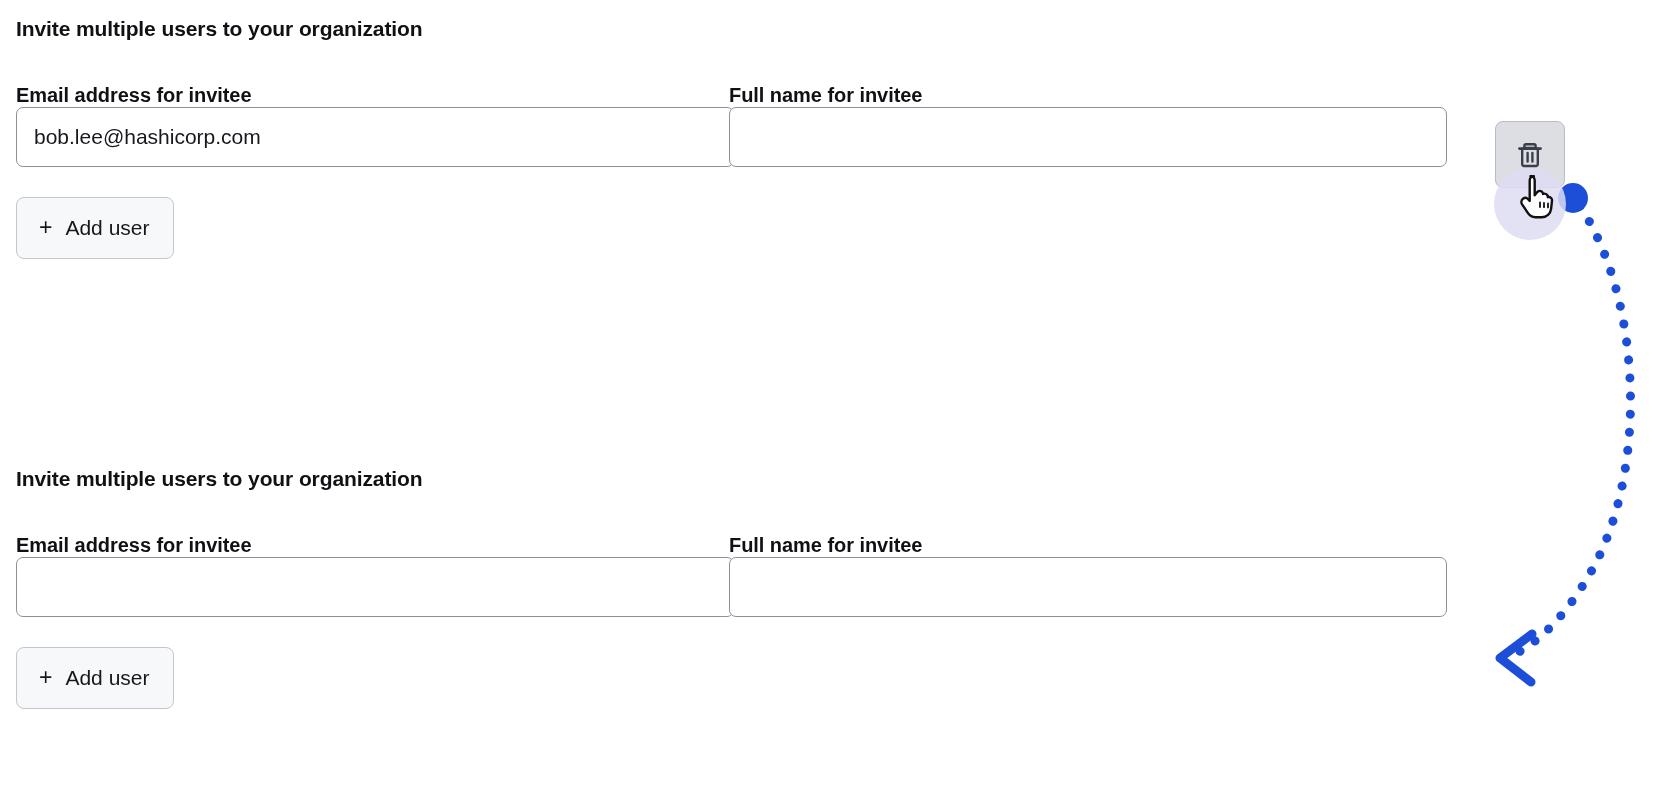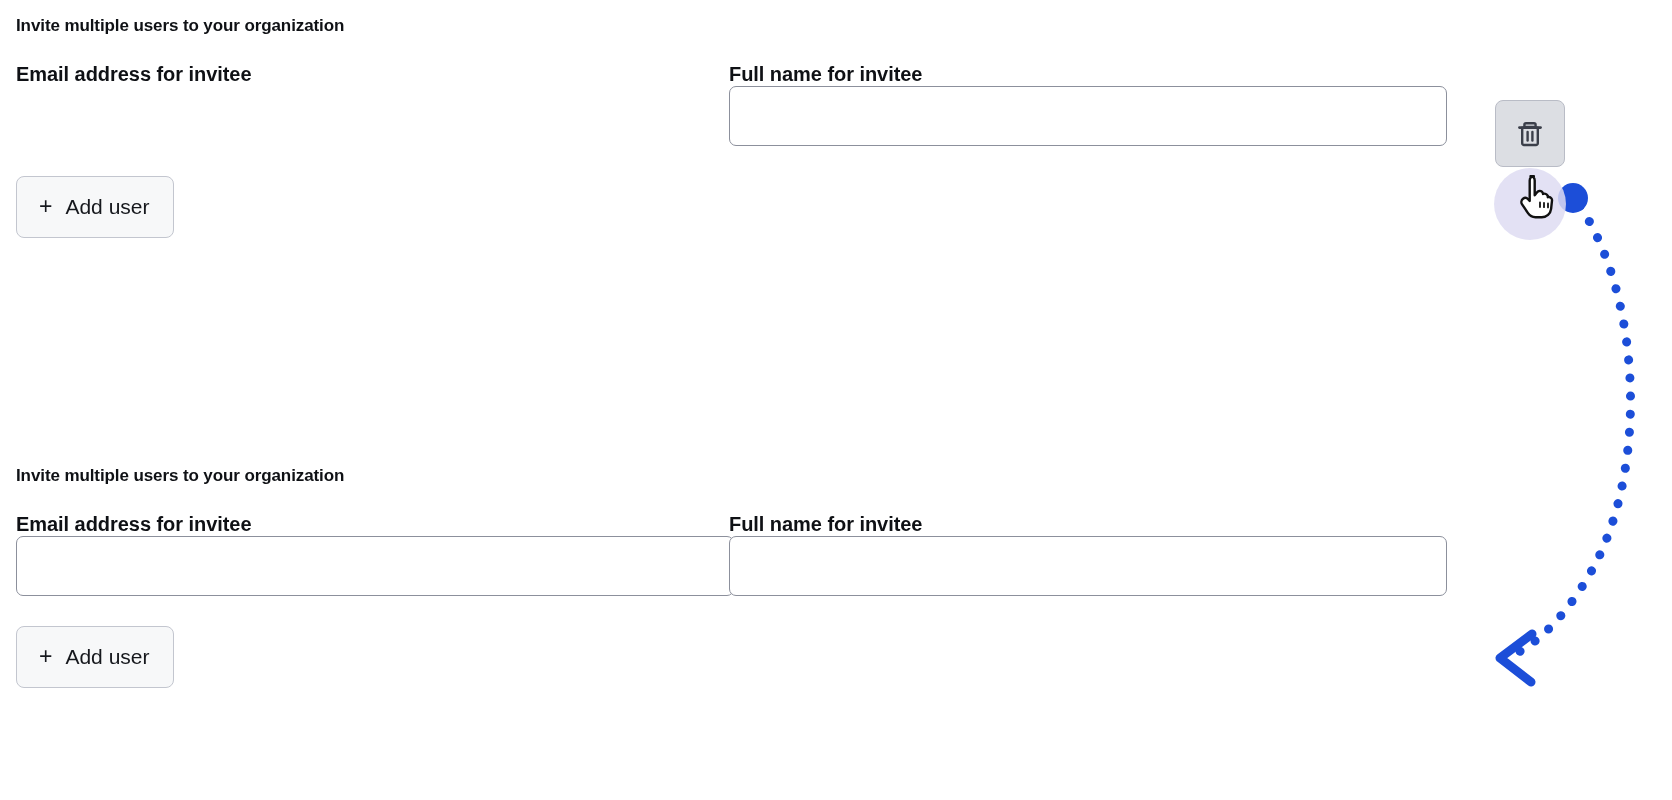--- a/index.html
+++ b/index.html
@@ -18,31 +18,31 @@
     background: #ffffff;
     overflow: hidden;
   }
 
   
   .invite-section {
     position: absolute;
     left: 16px;
   }
   .section-title {
-    font-size: 17px;
+    font-size: 21px;
     font-weight: bold;
     color: #0f1115;
     letter-spacing: -0.1px;
     line-height: 1.2;
     margin: 0;
     white-space: nowrap;
   }
   .field-row {
     position: relative;
-    margin-top: 26px;
+    margin-top: 42px;
     height: 96px;
     padding-left: 28px;
   }
   .field-col {
     position: absolute;
     top: 0;
   }
   .field-col.email  { left: 0px;   width: 718px; }
   .field-col.name   { left: 713px; width: 718px; }
 
@@ -150,20 +150,21 @@
 <div id="stage">
 
   <div class="invite-section" style="top:16px;">
 
     <h2 class="section-title">Invite multiple users to your organization</h2>
 
     <div class="field-row">
 
       <div class="field-col email">
         <label class="field-label">Email address for invitee</label>
+        <input class="text-input" type="text" value="bob.lee@hashicorp.com" style="">
       </div>
 
       <div class="field-col name">
         <label class="field-label">Full name for invitee</label>
         <input class="text-input" type="text" value="" style="">
       </div>
 
       <button class="delete-btn">
         <span>
           <svg width="30" height="32" viewBox="0 0 30 32" fill="none" aria-hidden="true">

